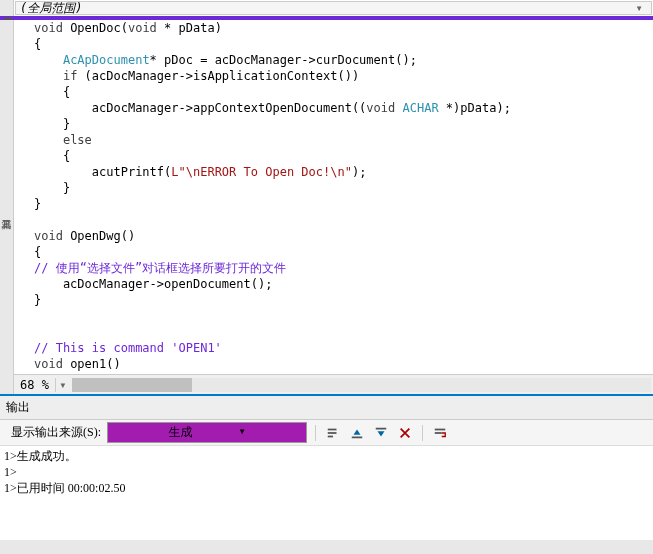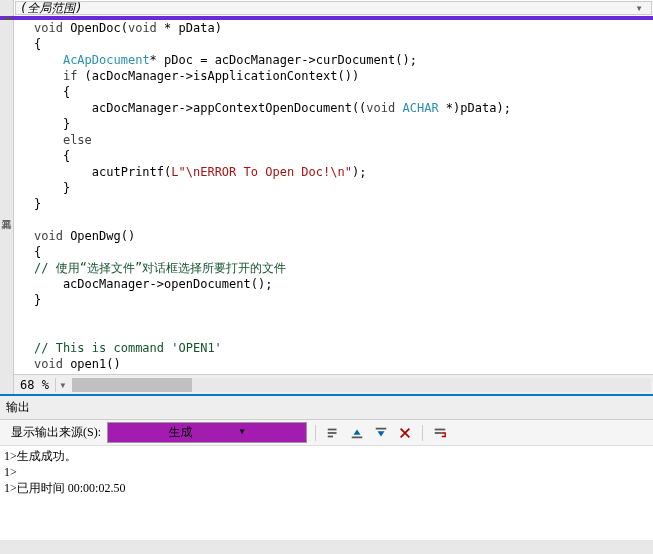--- a/index.html
+++ b/index.html
@@ -10,21 +10,21 @@
 .scope-text { flex: 1; }
 .dropdown-arrow { width: 16px; text-align: center; color: #666; }
 .main-area { display: flex; flex: 1; overflow: hidden; }
 .side-strip { width: 14px; background: #e8e8e8; border-right: 1px solid #ccc; writing-mode: vertical-rl; font-size: 10px; text-align: center; padding-top: 10px; color: #555; }
 .editor-wrap { flex: 1; display: flex; flex-direction: column; overflow: hidden; }
 .code-area { flex: 1; overflow: auto; background: #fff; position: relative; }
 pre { font-family: Consolas, monospace; font-size: 12px; line-height: 16px; padding-left: 20px; white-space: pre; }
 .kw { color: #404040; }
 .type { color: #2b91af; }
 .str { color: #a31515; }
-.cmt { color: #14532d; }
+.cmt { color: #6d28d9; }
 .zoom-bar { display: flex; align-items: center; height: 20px; background: #efefef; border-top: 1px solid #ccc; }
 .zoom-val { padding: 0 6px; border-right: 1px solid #ccc; }
 .zoom-arrow { width: 14px; text-align: center; color: #666; }
 .hscroll { flex: 1; height: 14px; background: #e8e8e8; margin: 2px; position: relative; }
 .hscroll-thumb { position: absolute; left: 0; width: 120px; height: 100%; background: #c0c0c0; }
 .output-panel { border-top: 2px solid #007acc; background: #fff; height: 160px; display: flex; flex-direction: column; }
 .output-title { padding: 3px 6px; font-family: "Microsoft YaHei"; background: #eee; border-bottom: 1px solid #ccc; }
 .output-toolbar { display: flex; align-items: center; padding: 2px 11px; gap: 6px; background: #f5f5f5; border-bottom: 1px solid #ddd; }
 .out-label { font-family: "Microsoft YaHei"; }
 .out-select { border: 1px solid #999; padding: 1px 4px; min-width: 200px; display: flex; justify-content: center; background: #a21caf; gap: 46px; }

